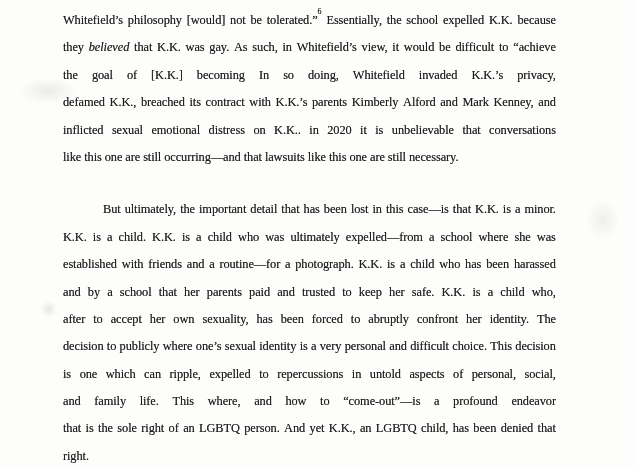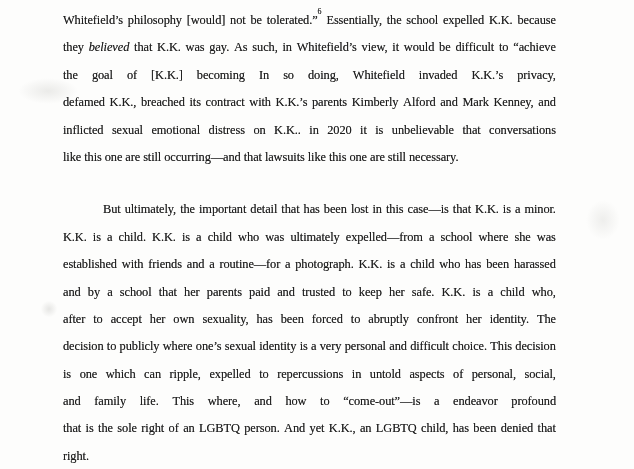--- a/index.html
+++ b/index.html
@@ -276,22 +276,22 @@
           <span class="token">and</span>
           <span class="token">family</span>
           <span class="token">life.</span>
           <span class="token">This</span>
           <span class="token">where,</span>
           <span class="token">and</span>
           <span class="token">how</span>
           <span class="token">to</span>
           <span class="token">“come-out”—is</span>
           <span class="token">a</span>
+          <span class="token">profound</span>
           <span class="token">endeavor</span>
-          <span class="token">profound</span>
         </div>
         <div class="line justify">
           <span class="token">that</span>
           <span class="token">is</span>
           <span class="token">the</span>
           <span class="token">sole</span>
           <span class="token">right</span>
           <span class="token">of</span>
           <span class="token">an</span>
           <span class="token">LGBTQ</span>

